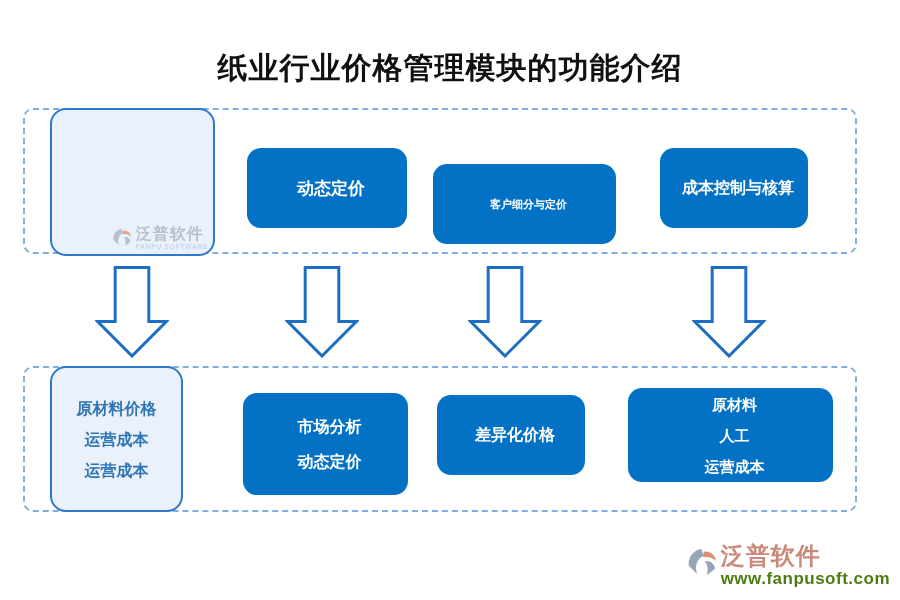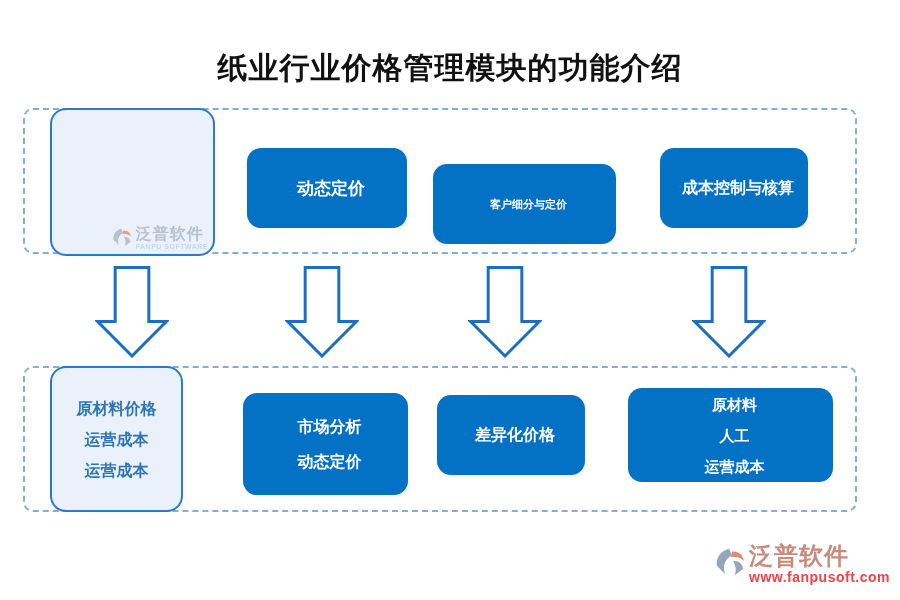--- a/index.html
+++ b/index.html
@@ -51,21 +51,21 @@
   .watermark .wm-en { font-size:7px; font-weight:700; color:#BCD3EC; letter-spacing:0.5px; margin-top:1px; }
   .footer-logo {
     position:absolute; right:10px; top:544px;
     display:flex; align-items:flex-start; gap:2px;
   }
   .footer-logo .fl-text { display:flex; flex-direction:column; line-height:1; }
   .footer-logo .fl-cn {
     font-family:"Liberation Serif","DejaVu Serif",serif;
     font-size:24px; font-weight:700; color:#C9897B; letter-spacing:1px;
   }
-  .footer-logo .fl-url { font-size:14px; font-weight:700; color:#ef4444; margin-top:2px; letter-spacing:0.5px; }
+  .footer-logo .fl-url { font-size:17px; font-weight:700; color:#4d7c0f; margin-top:2px; letter-spacing:0.5px; }
 </style>
 </head>
 <body>
 
 <div class="canvas">
 
   <div class="title">纸业行业价格管理模块的功能介绍</div>
 
   <div class="dashed-container" id="top-container"></div>
 

